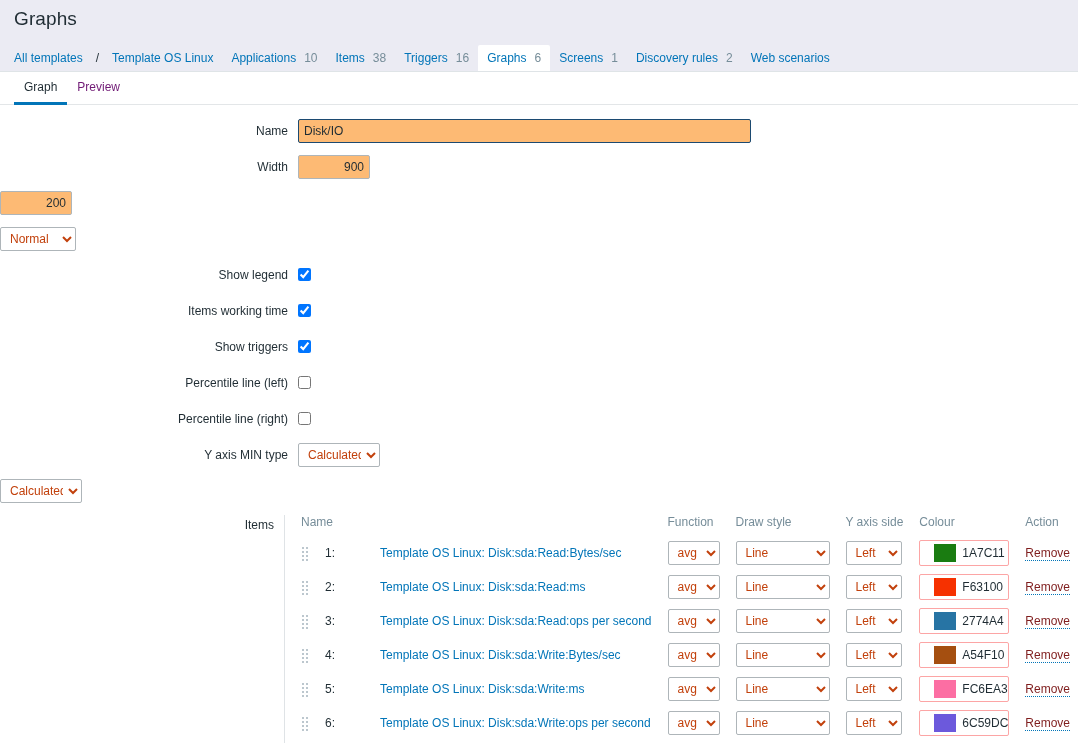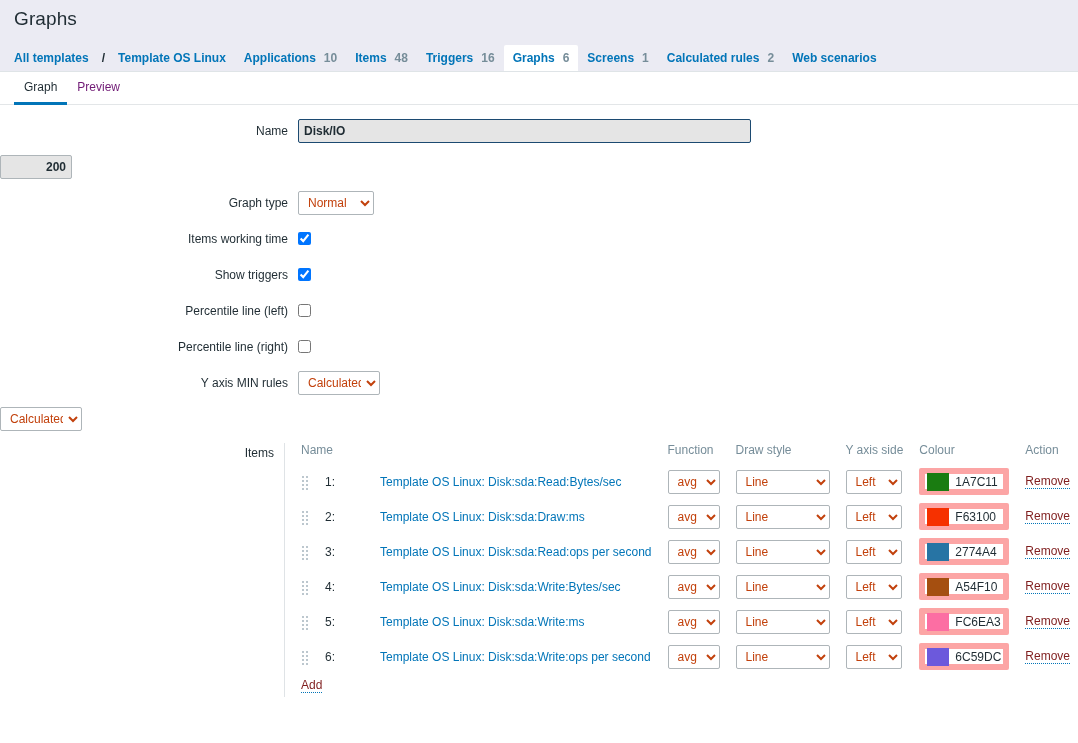--- a/index.html
+++ b/index.html
@@ -39,21 +39,20 @@
     padding: 0 14px;
     display: flex;
     align-items: flex-end;
     box-sizing: border-box;
     border-bottom: 1px solid #dfe4e7;
   }
   .nav-strip {
     display: flex;
     align-items: stretch;
     height: 26px;
-    font-weight: bold;
   }
   .nav-item {
     display: flex;
     align-items: center;
     padding: 0 9px;
     font-size: 12px;
     color: #0275b8;
     white-space: nowrap;
     cursor: pointer;
     text-decoration: none;
@@ -123,28 +122,27 @@
   }
   .form-field {
     display: flex;
     align-items: center;
   }
 
   input.txt {
     height: 24px;
     box-sizing: border-box;
     border: 1px solid #aeb5b9;
-    background: #e5e5e5;
+    background: #fdba74;
     font-family: "Liberation Sans", sans-serif;
     font-size: 12px;
     color: #1f2c33;
     padding: 0 5px;
     outline: none;
     border-radius: 2px;
-    font-weight: bold;
   }
   input.name-input {
     width: 453px;
     border: 1px solid #1c4a71;
   }
   input.num-input {
     width: 72px;
     text-align: right;
   }
 
@@ -227,27 +225,27 @@
   a.item-link {
     color: #0275b8;
     text-decoration: none;
     cursor: pointer;
     margin-left: 29px;
   }
 
   .colour-field {
     display: inline-flex;
     align-items: center;
-    border: 6px solid #fca5a5;
+    border: 1px solid #fca5a5;
     border-radius: 2px;
-    height: 27px;
+    height: 16px;
     width: 90px;
     box-sizing: border-box;
     background: #ffffff;
-    padding: 0;
+    padding: 12px;
   }
   .colour-swatch {
     width: 22px;
     height: 18px;
     margin: 2px 6px 2px 2px;
     flex: none;
   }
   .colour-text {
     font-size: 12px;
     color: #1f2c33;
@@ -278,36 +276,36 @@
   <div class="nav-strip" id="nav-strip">
     <a class="nav-item">All templates</a>
     <span class="nav-sep">/</span>
     <a class="nav-item">Template OS Linux</a>
   <a class="nav-item">
         <span>Applications</span>
         <span class="count">10</span>
       </a>
       <a class="nav-item">
         <span>Items</span>
-        <span class="count">48</span>
+        <span class="count">38</span>
       </a>
       <a class="nav-item">
         <span>Triggers</span>
         <span class="count">16</span>
       </a>
       <a class="nav-item selected">
         <span>Graphs</span>
         <span class="count">6</span>
       </a>
       <a class="nav-item">
         <span>Screens</span>
         <span class="count">1</span>
       </a>
       <a class="nav-item">
-        <span>Calculated rules</span>
+        <span>Discovery rules</span>
         <span class="count">2</span>
       </a>
       <a class="nav-item">
         <span>Web scenarios</span>
       </a>
     </div>
 </div>
 
 <div class="subtab-row" id="subtab-row">
     <div class="subtab active">Graph</div>
@@ -316,34 +314,45 @@
 
 <div class="form-area">
 
   <div class="form-row">
     <div class="form-label">Name</div>
     <div class="form-field">
       <input class="txt name-input" type="text" autofocus="" value="Disk/IO" style="">
     </div>
   </div>
 
+  <div class="form-row">
+    <div class="form-label">Width</div>
+    <div class="form-field">
+      <input class="txt num-input" type="text" value="900" style="">
+    </div>
+  </div>
 
   <div class="form-row">
     <div class="form-field">
       <input class="txt num-input" type="text" value="200" style="">
     </div>
   </div>
 
   <div class="form-row">
-    <div class="form-label">Graph type</div>
     <div class="form-field">
       <select class="sel graphtype-sel" id="graph-type-select"><option value="Normal">Normal</option><option value="Stacked">Stacked</option><option value="Pie">Pie</option><option value="Exploded">Exploded</option></select>
     </div>
   </div>
 
+  <div class="form-row">
+    <div class="form-label">Show legend</div>
+    <div class="form-field">
+      <input class="chk" type="checkbox" id="chk-show-legend" checked="" style="">
+    </div>
+  </div>
 
   <div class="form-row">
     <div class="form-label">Items working time</div>
     <div class="form-field">
       <input class="chk" type="checkbox" id="chk-show-working-time" checked="" style="">
     </div>
   </div>
 
   <div class="form-row">
     <div class="form-label">Show triggers</div>
@@ -360,21 +369,21 @@
   </div>
 
   <div class="form-row">
     <div class="form-label">Percentile line (right)</div>
     <div class="form-field">
       <input class="chk" type="checkbox" id="chk-percentile-right" style="">
     </div>
   </div>
 
   <div class="form-row">
-    <div class="form-label">Y axis MIN rules</div>
+    <div class="form-label">Y axis MIN type</div>
     <div class="form-field">
       <select class="sel yaxis-sel" id="y-axis-min-select"><option value="Calculated">Calculated</option><option value="Fixed">Fixed</option><option value="Item">Item</option></select>
     </div>
   </div>
 
   <div class="form-row">
     <div class="form-field">
       <select class="sel yaxis-sel" id="y-axis-max-select"><option value="Calculated">Calculated</option><option value="Fixed">Fixed</option><option value="Item">Item</option></select>
     </div>
   </div>
@@ -403,21 +412,21 @@
               <td><select class="sel side-sel"><option value="Left">Left</option><option value="Right">Right</option></select></td>
               <td><div class="colour-field">
                   <span class="colour-swatch" style="background: rgb(26, 124, 17);"></span>
                   <span class="colour-text">1A7C11</span>
                 </div></td>
               <td><a class="dotted-link">Remove</a></td>
             </tr>
             <tr>
               <td class="td-handle"><span class="drag-handle"></span></td>
               <td class="td-num">2:</td>
-              <td><a class="item-link">Template OS Linux: Disk:sda:Draw:ms</a></td>
+              <td><a class="item-link">Template OS Linux: Disk:sda:Read:ms</a></td>
               <td><select class="sel fn-sel"><option value="all">all</option><option value="min">min</option><option value="avg" selected="">avg</option><option value="max">max</option></select></td>
               <td><select class="sel draw-sel"><option value="Line">Line</option><option value="Filled region">Filled region</option><option value="Bold line">Bold line</option><option value="Dot">Dot</option><option value="Dashed line">Dashed line</option><option value="Gradient line">Gradient line</option></select></td>
               <td><select class="sel side-sel"><option value="Left">Left</option><option value="Right">Right</option></select></td>
               <td><div class="colour-field">
                   <span class="colour-swatch" style="background: rgb(246, 49, 0);"></span>
                   <span class="colour-text">F63100</span>
                 </div></td>
               <td><a class="dotted-link">Remove</a></td>
             </tr>
             <tr>

